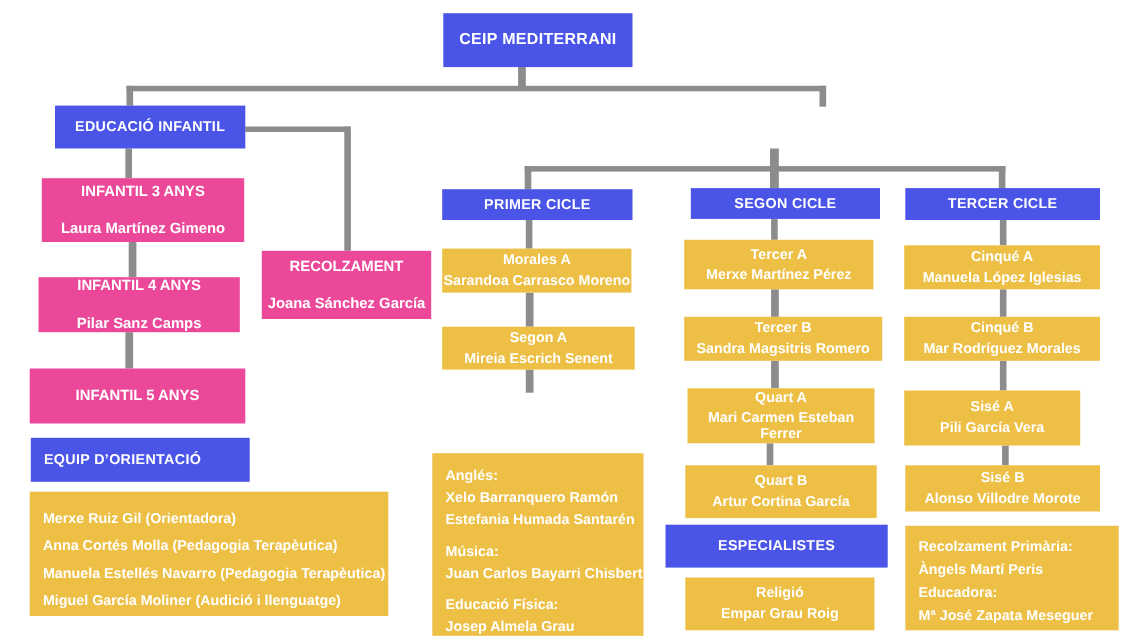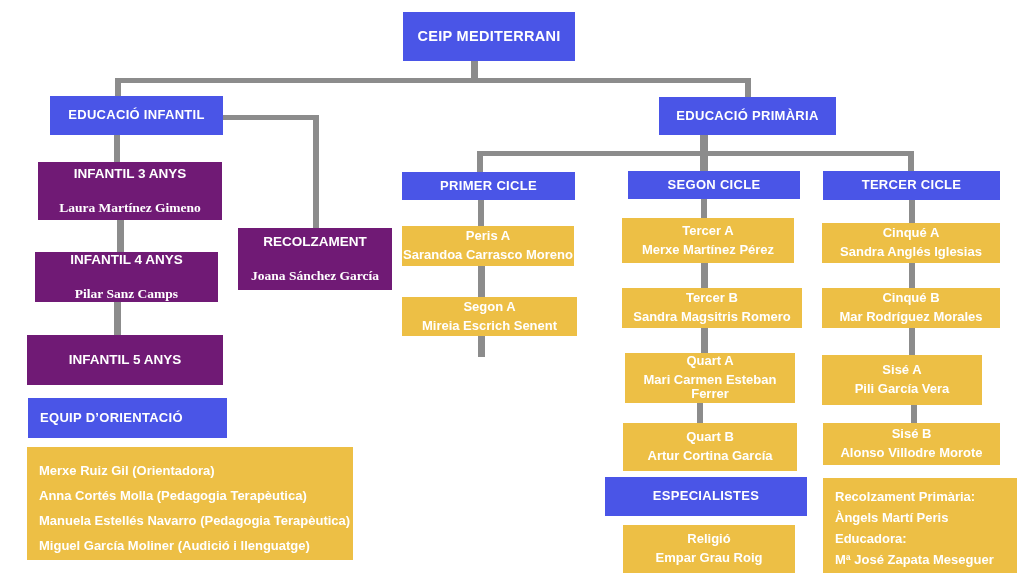--- a/index.html
+++ b/index.html
@@ -9,26 +9,26 @@
     font-family:"Liberation Sans", sans-serif;
     font-weight:bold; color:#ffffff;
   }
   .line { position:absolute; background:#8C8C8C; }
   .node {
     position:absolute; box-sizing:border-box;
     display:flex; flex-direction:column; align-items:center; justify-content:center;
     text-align:center; line-height:1.15;
   }
   .blue   { background:#4A55E7; }
-  .pink   { background:#701a75;gap:12px; }
+  .pink   { background:#ec4899;gap:12px; }
   .yellow { background:#EDBF45; }
   .hdr    { font-size:13px; letter-spacing:.3px; }
   .root-t { font-size:14.5px; letter-spacing:.3px; }
   .t { font-size:13.5px; }
-  .s { font-size:13.5px; margin-top:6px;font-family:Liberation Serif, serif; }
+  .s { font-size:13.5px; margin-top:6px; }
   .t2 { font-size:13px; }
   .s2 { font-size:13px; margin-top:4px; }
   .left { align-items:flex-start; text-align:left; }
   .pad15 { padding-left:12px; }
   .memberlist { padding:8px 10px 0 12px; font-size:13px; }
   .memberlist div { line-height:25px; white-space:nowrap; }
   .xlist { padding:10px 8px 0 12px; font-size:13px; justify-content:flex-start; }
   .xlist div { line-height:20px; white-space:nowrap; }
   .xlist .grp { margin-top:9px; }
   .rlist { padding:8px 20px 0 12px; font-size:13px; justify-content:flex-start; }
@@ -95,34 +95,40 @@
     <span class="hdr">EQUIP D’ORIENTACIÓ</span>
   </div>
 
   <div class="node yellow left memberlist" style="left:27px;top:447px;width:326px;height:113px">
     <div>Merxe Ruiz Gil (Orientadora)</div>
     <div>Anna Cortés Molla (Pedagogia Terapèutica)</div>
     <div>Manuela Estellés Navarro (Pedagogia Terapèutica)</div>
     <div>Miguel García Moliner (Audició i llenguatge)</div>
   </div>
 
-  <div class="node blue" style="left:659px;top:97px;width:177px;height:38px">
-    <span class="hdr">EDUCACIÓ PRIMÀRIA</span>
-  </div>
 
   <div class="node blue" style="left:402px;top:172px;width:173px;height:28px">
     <span class="hdr">PRIMER CICLE</span>
   </div>
   <div class="node yellow" style="left:402px;top:226px;width:172px;height:40px">
-    <span class="t2">Peris A</span>
+    <span class="t2">Morales A</span>
     <span class="s2">Sarandoa Carrasco Moreno</span>
   </div>
   <div class="node yellow" style="left:402px;top:297px;width:175px;height:39px">
     <span class="t2">Segon A</span>
     <span class="s2">Mireia Escrich Senent</span>
+  </div>
+  <div class="node yellow left xlist" style="left:393px;top:412px;width:192px;height:166px">
+    <div>Anglés:</div>
+    <div>Xelo Barranquero Ramón</div>
+    <div>Estefania Humada  Santarén</div>
+    <div class="grp">Música:</div>
+    <div>Juan Carlos Bayarri  Chisbert</div>
+    <div class="grp">Educació Física:</div>
+    <div>Josep Almela Grau</div>
   </div>
 
   <div class="node blue" style="left:628px;top:171px;width:172px;height:28px">
     <span class="hdr">SEGON CICLE</span>
   </div>
   <div class="node yellow" style="left:622px;top:218px;width:172px;height:45px">
     <span class="t2">Tercer A</span>
     <span class="s2">Merxe Martínez Pérez</span>
   </div>
   <div class="node yellow" style="left:622px;top:288px;width:180px;height:40px">
@@ -143,21 +149,21 @@
   <div class="node yellow" style="left:623px;top:525px;width:172px;height:48px">
     <span class="t2">Religió</span>
     <span class="s2">Empar Grau Roig</span>
   </div>
 
   <div class="node blue" style="left:823px;top:171px;width:177px;height:29px">
     <span class="hdr">TERCER CICLE</span>
   </div>
   <div class="node yellow" style="left:822px;top:223px;width:178px;height:40px">
     <span class="t2">Cinqué A</span>
-    <span class="s2">Sandra Anglés Iglesias</span>
+    <span class="s2">Manuela López Iglesias</span>
   </div>
   <div class="node yellow" style="left:822px;top:288px;width:178px;height:40px">
     <span class="t2">Cinqué B</span>
     <span class="s2">Mar Rodríguez Morales</span>
   </div>
   <div class="node yellow" style="left:822px;top:355px;width:160px;height:50px">
     <span class="t2">Sisé A</span>
     <span class="s2">Pili García Vera</span>
   </div>
   <div class="node yellow" style="left:823px;top:423px;width:177px;height:42px">

